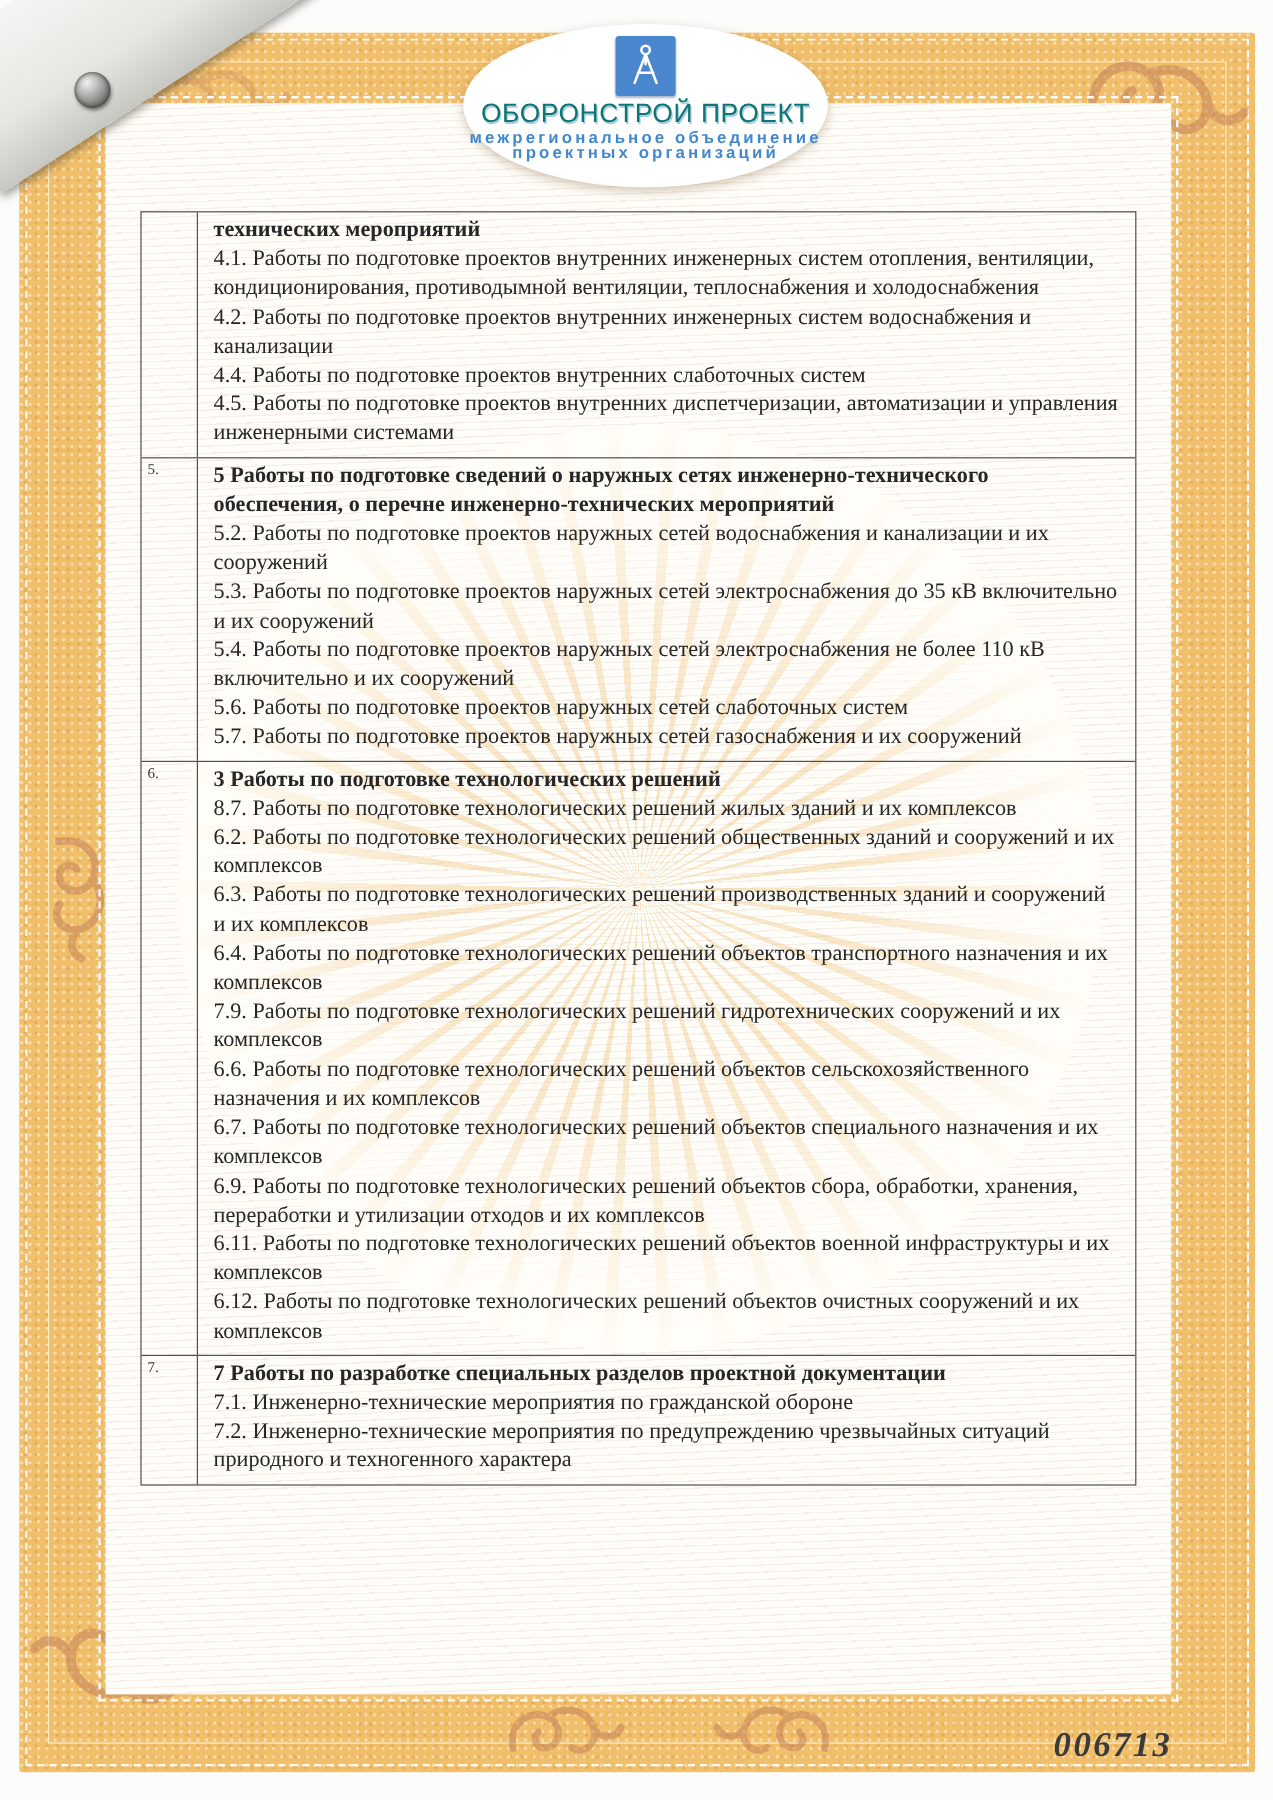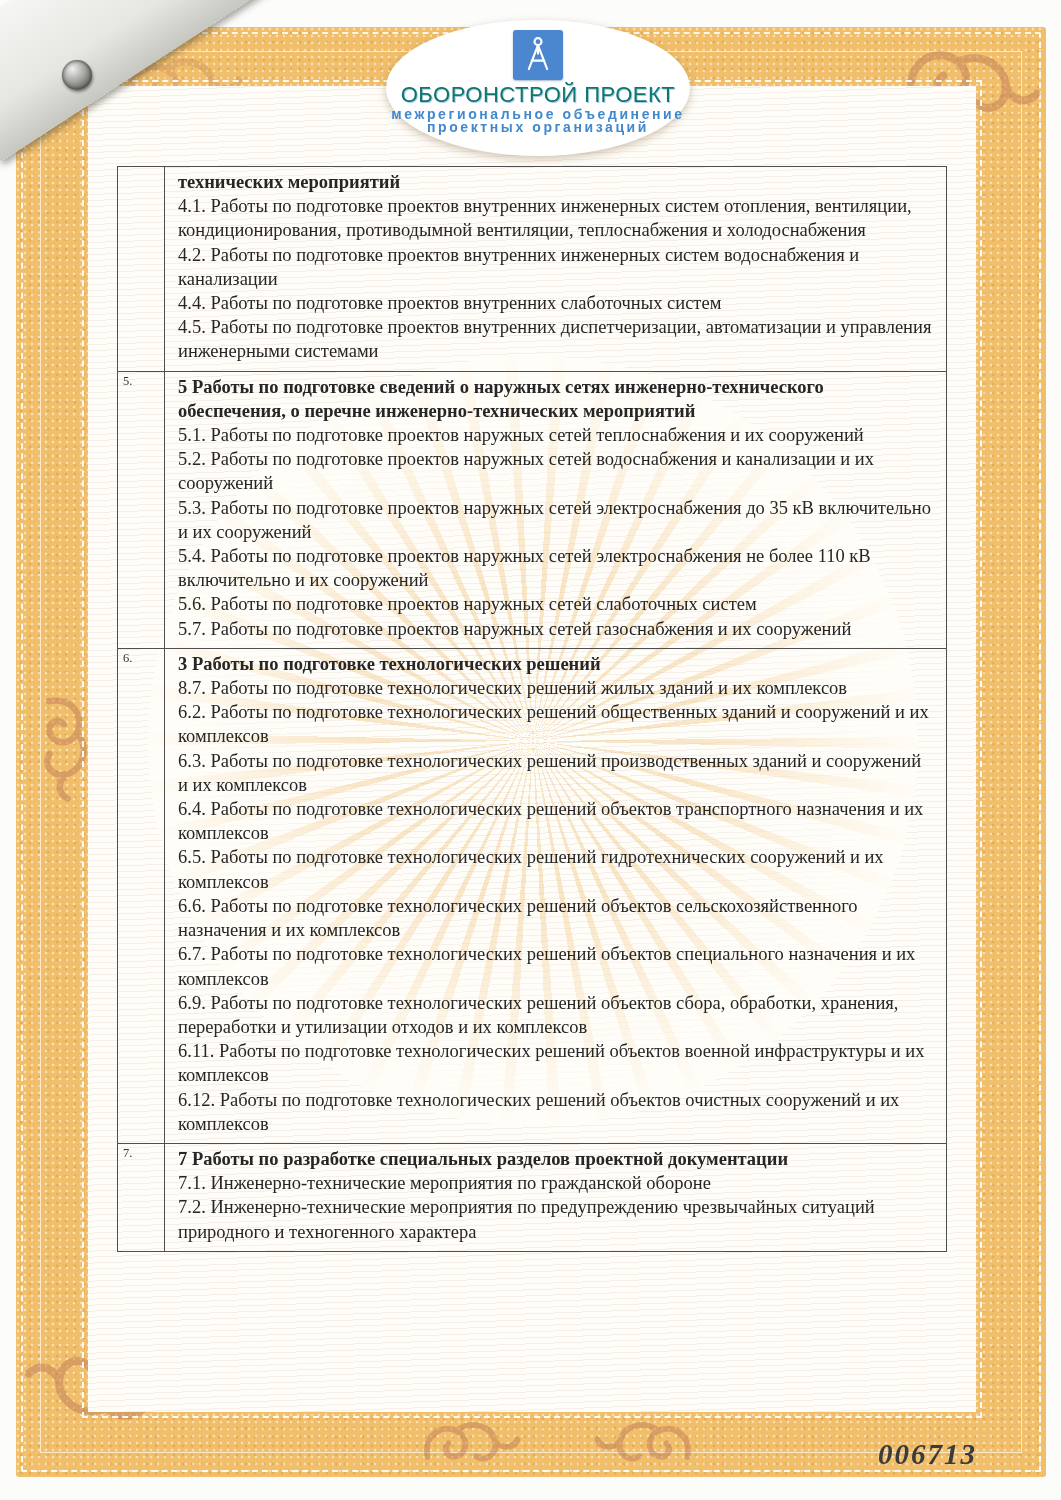--- a/index.html
+++ b/index.html
@@ -72,21 +72,21 @@
     z-index:6;
   }
   .grommet{
     position:absolute;left:62px;top:60px;width:30px;height:30px;border-radius:50%;
     background:radial-gradient(circle at 35% 30%, #f0f0ee, #a3a3a0 45%, #6f6f6c 72%, #4c4c4a);
     box-shadow:inset 0 0 4px #2f2f2d, 1px 2px 3px rgba(0,0,0,.45);
     z-index:7;
   }
   
   .doc-table{
-    position:absolute;left:29px;top:80px;width:828px;
+    position:absolute;left:29px;top:90px;width:828px;
     border:1.6px solid #4f4f4f;
   }
   .t-row{display:grid;grid-template-columns:47px 1fr;}
   .t-row + .t-row{border-top:1.6px solid #4f4f4f;}
   .num-cell{
     border-right:1.6px solid #4f4f4f;
     font-size:12.5px;color:#333;padding:2px 0 0 5px;
   }
   .content-cell{
     padding:3px 12px 7px 13px;font-size:18.5px;line-height:24.2px;color:#262626;
@@ -156,38 +156,37 @@
           <div class="row-item">4.2. Работы по подготовке проектов внутренних инженерных систем водоснабжения и канализации</div>
           <div class="row-item">4.4. Работы по подготовке проектов внутренних слаботочных систем</div>
           <div class="row-item">4.5. Работы по подготовке проектов внутренних диспетчеризации, автоматизации и управления инженерными системами</div>
         </div>
   </div>
 
   <div class="t-row">
     <div class="num-cell">5.</div>
     <div class="content-cell">
       <div class="row-heading">5 Работы по подготовке сведений о наружных сетях инженерно-технического обеспечения, о перечне инженерно-технических мероприятий</div>
-    <div class="row-item">5.1. Работы по подготовке проектов наружных сетей теплоснабжения и их сооружений</div>
           <div class="row-item">5.2. Работы по подготовке проектов наружных сетей водоснабжения и канализации и их сооружений</div>
           <div class="row-item">5.3. Работы по подготовке проектов наружных сетей электроснабжения до 35 кВ включительно и их сооружений</div>
           <div class="row-item">5.4. Работы по подготовке проектов наружных сетей электроснабжения не более 110 кВ включительно и их сооружений</div>
           <div class="row-item">5.6. Работы по подготовке проектов наружных сетей слаботочных систем</div>
           <div class="row-item">5.7. Работы по подготовке проектов наружных сетей газоснабжения и их сооружений</div>
         </div>
   </div>
 
   <div class="t-row">
     <div class="num-cell">6.</div>
     <div class="content-cell">
       <div class="row-heading">3 Работы по подготовке технологических решений</div>
     <div class="row-item">8.7. Работы по подготовке технологических решений жилых зданий и их комплексов</div>
           <div class="row-item">6.2. Работы по подготовке технологических решений общественных зданий и сооружений и их комплексов</div>
           <div class="row-item">6.3. Работы по подготовке технологических решений производственных зданий и сооружений и их комплексов</div>
           <div class="row-item">6.4. Работы по подготовке технологических решений объектов транспортного назначения и их комплексов</div>
-          <div class="row-item">6.5. Работы по подготовке технологических решений гидротехнических сооружений и их комплексов</div>
+          <div class="row-item">7.9. Работы по подготовке технологических решений гидротехнических сооружений и их комплексов</div>
           <div class="row-item">6.6. Работы по подготовке технологических решений объектов сельскохозяйственного назначения и их комплексов</div>
           <div class="row-item">6.7. Работы по подготовке технологических решений объектов специального назначения и их комплексов</div>
           <div class="row-item">6.9. Работы по подготовке технологических решений объектов сбора, обработки, хранения, переработки и утилизации отходов и их комплексов</div>
           <div class="row-item">6.11. Работы по подготовке технологических решений объектов военной инфраструктуры и их комплексов</div>
           <div class="row-item">6.12. Работы по подготовке технологических решений объектов очистных сооружений и их комплексов</div>
         </div>
   </div>
 
   <div class="t-row">
     <div class="num-cell">7.</div>

